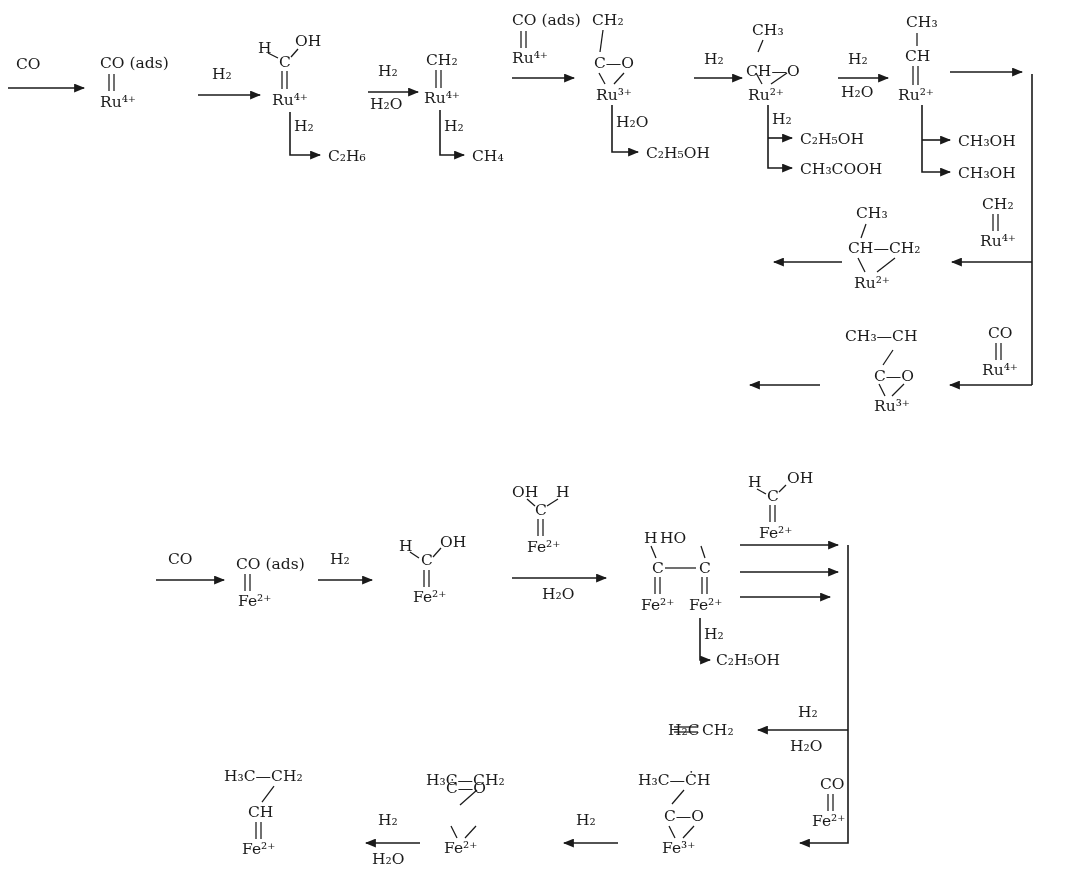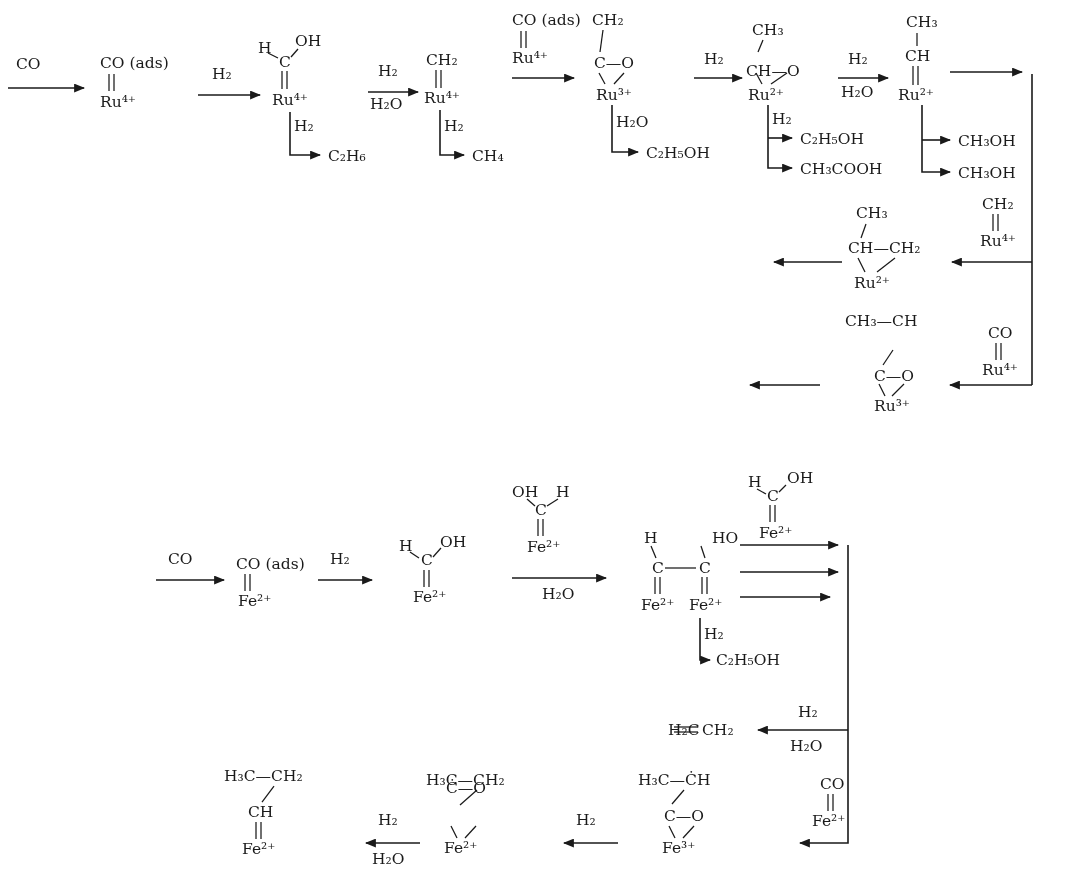--- a/index.html
+++ b/index.html
@@ -170,39 +170,39 @@
   <div class="f" style="left:898px;top:87px">Ru²⁺</div>
   <div class="f" style="left:958px;top:133px">CH₃OH</div>
   <div class="f" style="left:958px;top:165px">CH₃OH</div>
   <div class="f" style="left:982px;top:196px">CH₂</div>
   <div class="f" style="left:980px;top:233px">Ru⁴⁺</div>
   <div class="f" style="left:856px;top:205px">CH₃</div>
   <div class="f" style="left:848px;top:240px">CH—CH₂</div>
   <div class="f" style="left:854px;top:275px">Ru²⁺</div>
   <div class="f" style="left:988px;top:325px">CO</div>
   <div class="f" style="left:982px;top:362px">Ru⁴⁺</div>
-  <div class="f" style="left:845px;top:313px">CH₃—CH</div>
+  <div class="f" style="left:845px;top:328px">CH₃—CH</div>
   <div class="f" style="left:874px;top:368px">C—O</div>
   <div class="f" style="left:874px;top:398px">Ru³⁺</div>
 
   <div class="f" style="left:168px;top:551px">CO</div>
   <div class="f" style="left:236px;top:556px">CO (ads)</div>
   <div class="f" style="left:238px;top:593px">Fe²⁺</div>
   <div class="f" style="left:330px;top:551px">H₂</div>
   <div class="f" style="left:399px;top:538px">H</div>
   <div class="f" style="left:440px;top:534px">OH</div>
   <div class="f" style="left:421px;top:552px">C</div>
   <div class="f" style="left:413px;top:589px">Fe²⁺</div>
   <div class="f" style="left:512px;top:484px">OH</div>
   <div class="f" style="left:556px;top:484px">H</div>
   <div class="f" style="left:535px;top:502px">C</div>
   <div class="f" style="left:527px;top:539px">Fe²⁺</div>
   <div class="f" style="left:542px;top:586px">H₂O</div>
   <div class="f" style="left:644px;top:530px">H</div>
-  <div class="f" style="left:712px;top:530px">HO</div>
+  <div class="f" style="left:660px;top:530px">HO</div>
   <div class="f" style="left:652px;top:560px">C</div>
   <div class="f" style="left:699px;top:560px">C</div>
   <div class="f" style="left:641px;top:597px">Fe²⁺</div>
   <div class="f" style="left:689px;top:597px">Fe²⁺</div>
   <div class="f" style="left:704px;top:626px">H₂</div>
   <div class="f" style="left:716px;top:652px">C₂H₅OH</div>
   <div class="f" style="left:748px;top:474px">H</div>
   <div class="f" style="left:787px;top:470px">OH</div>
   <div class="f" style="left:767px;top:488px">C</div>
   <div class="f" style="left:759px;top:525px">Fe²⁺</div>

